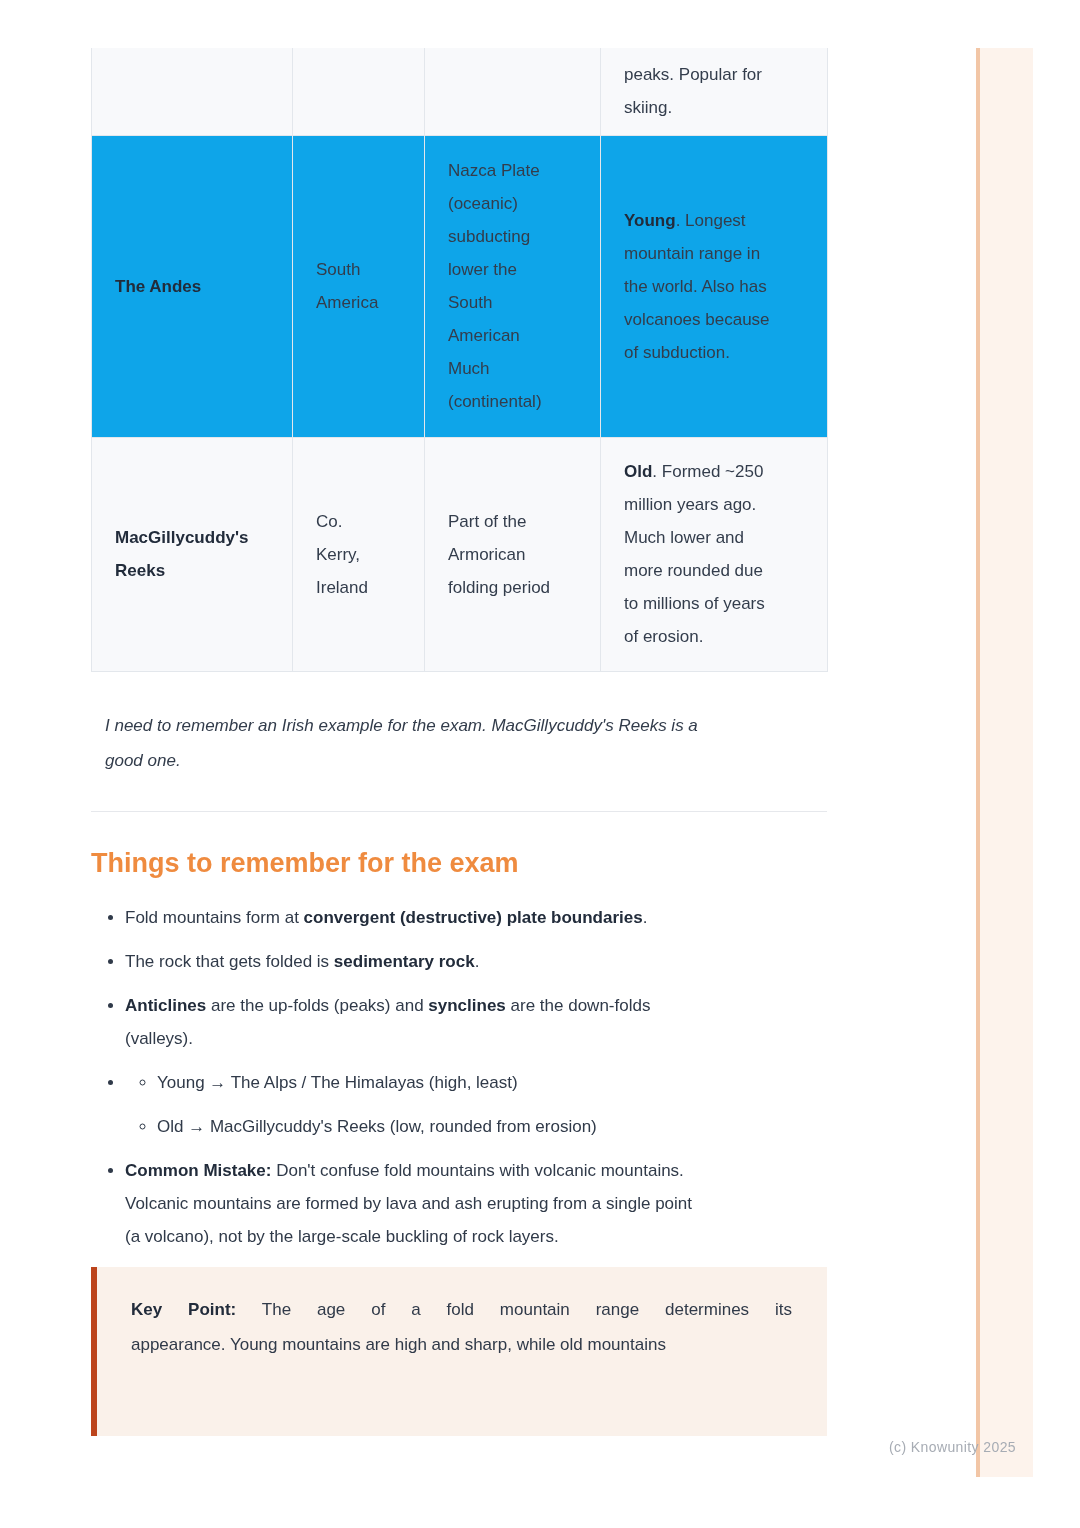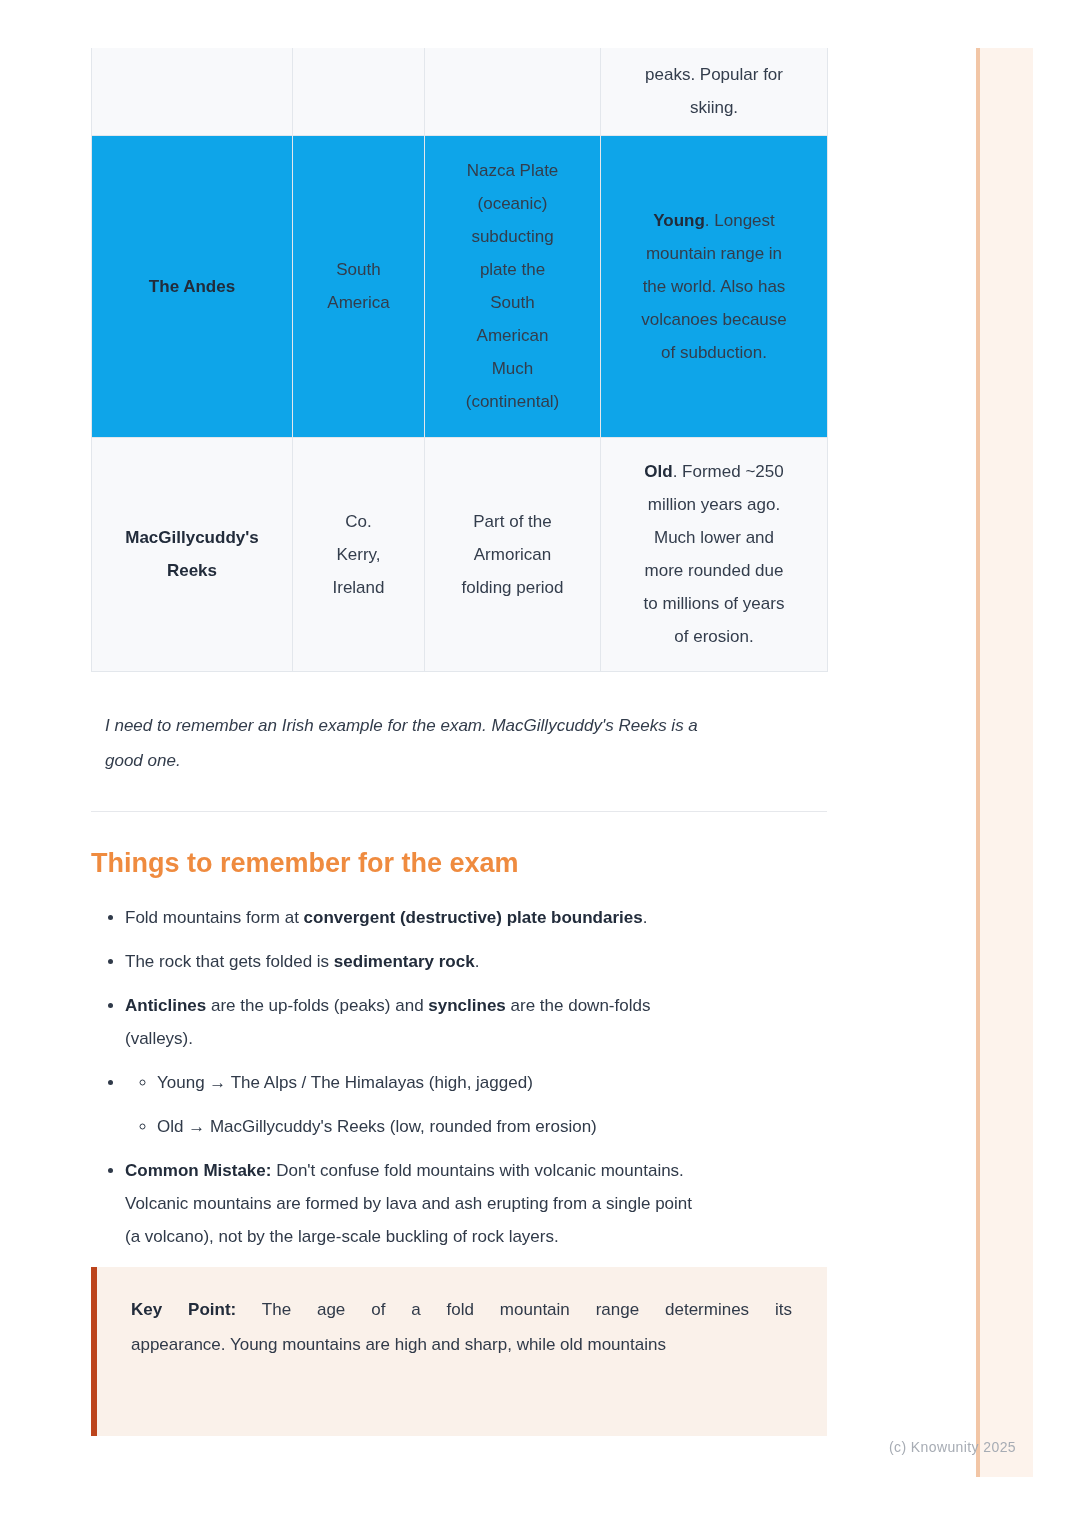--- a/index.html
+++ b/index.html
@@ -49,21 +49,20 @@
   }
 
   
   table.fold-table {
     border-collapse: collapse;
     table-layout: fixed;
     width: 736px;
     font-size: 17px;
     line-height: 33px;
     color: #333d4c;
-    text-align: center;
   }
   table.fold-table td {
     border: 1px solid #e3e7ec;
     vertical-align: middle;
     padding: 0 23px;
     overflow: hidden;
   }
   table.fold-table tr:nth-child(1)       { height: 87px; }
   table.fold-table tr:nth-child(2)       { height: 302px; }
   table.fold-table tr:nth-child(3)       { height: 234px; }
@@ -149,21 +148,21 @@
     <tbody>
       <tr>
         <td class="cell-name"></td>
         <td></td>
         <td></td>
         <td><span>peaks. Popular for</span><br><span>skiing.</span></td>
       </tr>
       <tr>
         <td class="cell-name"><span>The Andes</span></td>
         <td><span>South</span><br><span>America</span></td>
-        <td><span>Nazca Plate</span><br><span>(oceanic)</span><br><span>subducting</span><br><span>plate the</span><br><span>South</span><br><span>American</span><br><span>Much</span><br><span>(continental)</span></td>
+        <td><span>Nazca Plate</span><br><span>(oceanic)</span><br><span>subducting</span><br><span>lower the</span><br><span>South</span><br><span>American</span><br><span>Much</span><br><span>(continental)</span></td>
         <td><span class="b">Young</span><span>. Longest</span><br><span>mountain range in</span><br><span>the world. Also has</span><br><span>volcanoes because</span><br><span>of subduction.</span></td>
       </tr>
       <tr>
         <td class="cell-name"><span>MacGillycuddy's</span><br><span>Reeks</span></td>
         <td><span>Co.</span><br><span>Kerry,</span><br><span>Ireland</span></td>
         <td><span>Part of the</span><br><span>Armorican</span><br><span>folding period</span></td>
         <td><span class="b">Old</span><span>. Formed ~250</span><br><span>million years ago.</span><br><span>Much lower and</span><br><span>more rounded due</span><br><span>to millions of years</span><br><span>of erosion.</span></td>
       </tr>
     </tbody>
   </table>
@@ -173,21 +172,21 @@
   <hr class="divider">
 
   <h2 class="section-heading">Things to remember for the exam</h2>
 
   <ul class="main-list">
     <li><span>Fold mountains form at </span><span class="b">convergent (destructive) plate boundaries</span><span>.</span></li>
     <li><span>The rock that gets folded is </span><span class="b">sedimentary rock</span><span>.</span></li>
     <li><span class="b">Anticlines</span><span> are the up-folds (peaks) and </span><span class="b">synclines</span><span> are the down-folds</span><br><span>(valleys).</span></li>
     <li>
       <ul class="sub-list">
-        <li><span>Young → The Alps / The Himalayas (high, jagged)</span></li>
+        <li><span>Young → The Alps / The Himalayas (high, least)</span></li>
         <li><span>Old → MacGillycuddy's Reeks (low, rounded from erosion)</span></li>
       </ul>
     </li>
     <li><span class="b">Common Mistake:</span><span> Don't confuse fold mountains with volcanic mountains.</span><br><span>Volcanic mountains are formed by lava and ash erupting from a single point</span><br><span>(a volcano), not by the large-scale buckling of rock layers.</span></li>
   </ul>
 
   <div class="callout">
     <p class="justify-line"><span class="b">Key Point:</span><span> The age of a fold mountain range determines its</span></p>
     <p>appearance. Young mountains are high and sharp, while old mountains</p>
   </div>

